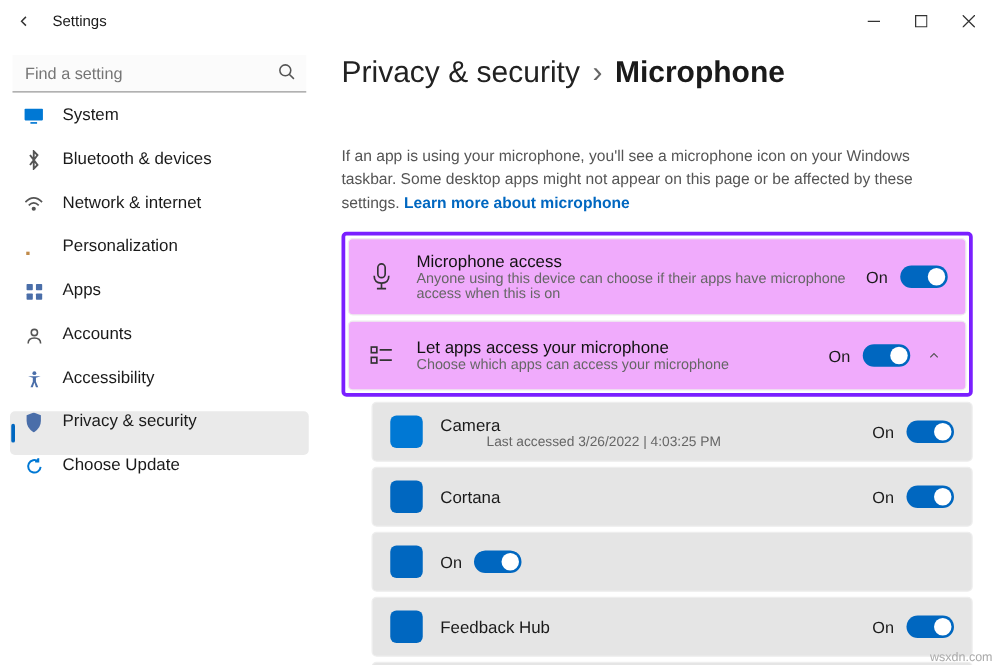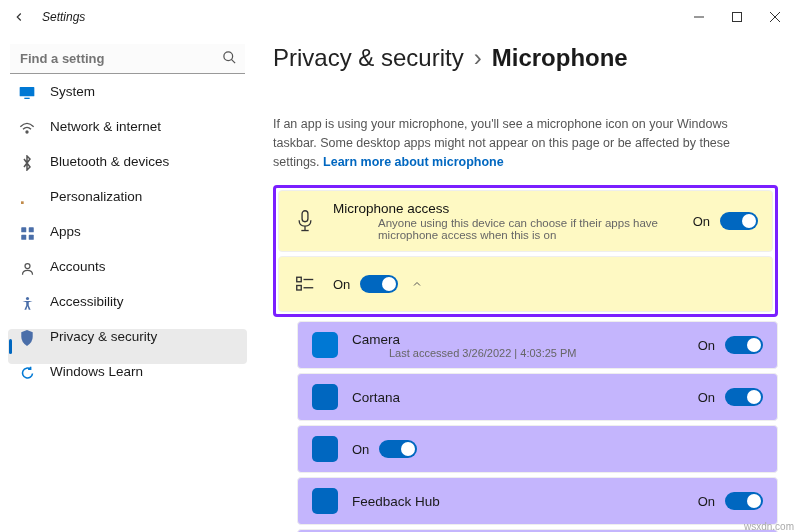--- a/index.html
+++ b/index.html
@@ -1,52 +1,52 @@
 <!DOCTYPE html>
 <html><head>
 <meta charset="utf-8">
 <style>
   * { box-sizing: border-box; }
   html, body { margin:0; padding:0; width:800px; height:532px; font-family:"Segoe UI",Arial,sans-serif; background:#fff; color:#1a1a1a; overflow:hidden; }
   .titlebar { height:34px; display:flex; align-items:center; padding:0 6px; }
   .titlebar .back { width:26px; height:26px; display:flex; align-items:center; justify-content:center; cursor:pointer; }
-  .titlebar .title { font-size:12px; margin-left:10px;font-style:italic; }
+  .titlebar .title { font-size:12px; margin-left:10px; }
   .winbtns { margin-left:auto; display:flex; }
   .winbtn { width:38px; height:28px; display:flex; align-items:center; justify-content:center; cursor:pointer; }
   .body { display:flex; height:498px; }
   .sidebar { width:255px; padding:4px 8px; }
   .search { position:relative; margin:6px 2px 10px 2px; }
-  .search input { width:100%; height:30px; border:none; border-bottom:1px solid #999; background:#fbfbfb; padding:0 30px 0 10px; font-size:13px; outline:none;font-weight:bold; }
+  .search input { width:100%; height:30px; border:none; border-bottom:1px solid #999; background:#fbfbfb; padding:0 30px 0 10px; font-size:13px; outline:none; }
   .search .sicon { position:absolute; right:8px; top:6px; color:#555; }
   .navlist { list-style:none; margin:0; padding:0; }
   .navitem { display:flex; align-items:flex-start; height:35px; padding:0 10px; border-radius:4px; font-size:13.5px; cursor:pointer; position:relative; }
   .navitem.selected { background:#eaeaea; }
   .navitem.selected::before { content:""; position:absolute; left:1px; top:10px; width:3px; height:15px; background:#0067c0; border-radius:2px; }
   .navicon { width:18px; height:18px; margin-right:14px; display:flex; align-items:center; justify-content:center; }
   .content { flex:1; padding:4px 22px 10px 18px; overflow-y:auto; }
   .crumbs { margin:6px 0 10px 0; font-size:24px; display:flex; align-items:center; gap:10px; }
   .crumbs .parent { font-weight:400; color:#222; }
   .crumbs .chev { color:#666; }
   .crumbs .current { font-weight:700; }
   .desc { font-size:12.5px; color:#555; line-height:1.5; max-width:490px;margin-top:43px; }
   .desc a { color:#0067c0; text-decoration:none; font-weight:600; }
   .highlight-box { border:3px solid #7a1fff; border-radius:4px; margin:14px 0 4px 0; padding:2px; }
-  .card { background:#fef9c3; border:1px solid #eee; border-radius:4px; padding:10px 14px; display:flex; align-items:center; min-height:56px; }
+  .card { background:#f0abfc; border:1px solid #eee; border-radius:4px; padding:10px 14px; display:flex; align-items:center; min-height:56px; }
   .card + .card { margin-top:4px; }
   .card .lead { width:24px; height:24px; margin-right:16px; display:flex; align-items:center; justify-content:center; color:#333; }
   .card .text { flex:1; }
   .card .ctitle { font-size:13.5px; color:#111; }
-  .card .csub { font-size:11.5px; color:#666; margin-top:1px;margin-left:45px; }
+  .card .csub { font-size:11.5px; color:#666; margin-top:1px; }
   .card .state { font-size:13px; margin-right:10px; }
   .toggle { width:38px; height:18px; border-radius:10px; position:relative; cursor:pointer; }
   .toggle.on { background:#0067c0; }
   .toggle.on::after { content:""; position:absolute; right:2px; top:2px; width:14px; height:14px; background:#fff; border-radius:50%; }
   .expand { width:22px; display:flex; justify-content:center; color:#555; margin-left:8px; cursor:pointer; }
   .applist { margin-left:24px; }
-  .appcard { background:#c4b5fd; border:1px solid #eee; border-radius:4px; padding:8px 14px; display:flex; align-items:center; min-height:48px; margin-top:4px; }
+  .appcard { background:#e5e5e5; border:1px solid #eee; border-radius:4px; padding:8px 14px; display:flex; align-items:center; min-height:48px; margin-top:4px; }
   .appicon { width:26px; height:26px; border-radius:5px; margin-right:14px; display:flex; align-items:center; justify-content:center; color:#fff; font-weight:600; }
   .apptext { flex:1; }
   .appname { font-size:13.5px; }
   .appsub { font-size:11px; color:#666;padding-left:37px; }
   .appstate { font-size:13px; margin-right:10px; }
   .watermark { position:absolute; right:6px; bottom:0; font-size:10px; color:#aaa; }
 </style>
 </head>
 <body>
 
@@ -92,35 +92,35 @@
           <span class="navicon">
             <svg width="16" height="14" viewBox="0 0 24 20">
               <rect x="1" y="1" width="22" height="14" rx="1" fill="#0078d4"></rect>
               <rect x="8" y="17" width="8" height="2" fill="#0078d4"></rect>
             </svg>
           </span>
   <span>System</span>
         </li>
         <li class="navitem">
           <span class="navicon">
+            <svg width="12" height="16" viewBox="0 0 24 32" fill="none" stroke="#555" stroke-width="3">
+              <path d="M6 8 L18 24 L12 30 L12 2 L18 8 L6 24"></path>
+            </svg>
+          </span>
+  <span>Bluetooth &amp; devices</span>
+        </li>
+        <li class="navitem">
+          <span class="navicon">
             <svg width="16" height="14" viewBox="0 0 24 20" fill="none" stroke="#555" stroke-width="2">
               <path d="M2 8 Q12 -2 22 8"></path>
               <path d="M6 12 Q12 6 18 12"></path>
               <circle cx="12" cy="16" r="1.5" fill="#555"></circle>
             </svg>
           </span>
   <span>Network &amp; internet</span>
-        </li>
-        <li class="navitem">
-          <span class="navicon">
-            <svg width="12" height="16" viewBox="0 0 24 32" fill="none" stroke="#555" stroke-width="3">
-              <path d="M6 8 L18 24 L12 30 L12 2 L18 8 L6 24"></path>
-            </svg>
-          </span>
-  <span>Bluetooth &amp; devices</span>
         </li>
         <li class="navitem">
           <span class="navicon">
             <svg width="16" height="16" viewBox="0 0 24 24" fill="#c08a4a">
               <path d="M20 4 L8 16 L4 20 L8 16 L20 4 Z"></path>
               <rect x="3" y="17" width="4" height="4"></rect>
             </svg>
           </span>
   <span>Personalization</span>
         </li>
@@ -161,21 +161,21 @@
           </span>
   <span>Privacy &amp; security</span>
         </li>
         <li class="navitem">
           <span class="navicon">
             <svg width="15" height="15" viewBox="0 0 24 24" fill="none" stroke="#0078d4" stroke-width="2.5">
               <path d="M20 12 A8 8 0 1 1 17 5"></path>
               <path d="M17 1 L17 5 L13 5" fill="#0078d4"></path>
             </svg>
           </span>
-  <span>Windows Learn</span>
+  <span>Choose Update</span>
         </li>
       </ul>
   </div>
 
   <div class="content">
     <div class="crumbs">
       <span class="parent">Privacy &amp; security</span>
       <span class="chev">›</span>
       <span class="current">Microphone</span>
     </div>
@@ -204,20 +204,24 @@
   </div>
         <div class="card">
     <div class="lead">
             <svg width="18" height="16" viewBox="0 0 24 20" fill="none" stroke="#333" stroke-width="1.8">
               <rect x="1" y="1" width="6" height="6"></rect>
               <line x1="10" y1="4" x2="23" y2="4"></line>
               <rect x="1" y="12" width="6" height="6"></rect>
               <line x1="10" y1="15" x2="23" y2="15"></line>
             </svg>
           </div>
+    <div class="text">
+      <div class="ctitle">Let apps access your microphone</div>
+      <div class="csub">Choose which apps can access your microphone</div>
+    </div>
     <div class="state">On</div>
     <div class="toggle on"></div>
     <div class="expand">
             <svg width="12" height="12" viewBox="0 0 24 24" fill="none" stroke="#555" stroke-width="2">
               <path d="M6 15l6-6 6 6"></path>
             </svg>
           </div>
   </div>
       </div>
 

